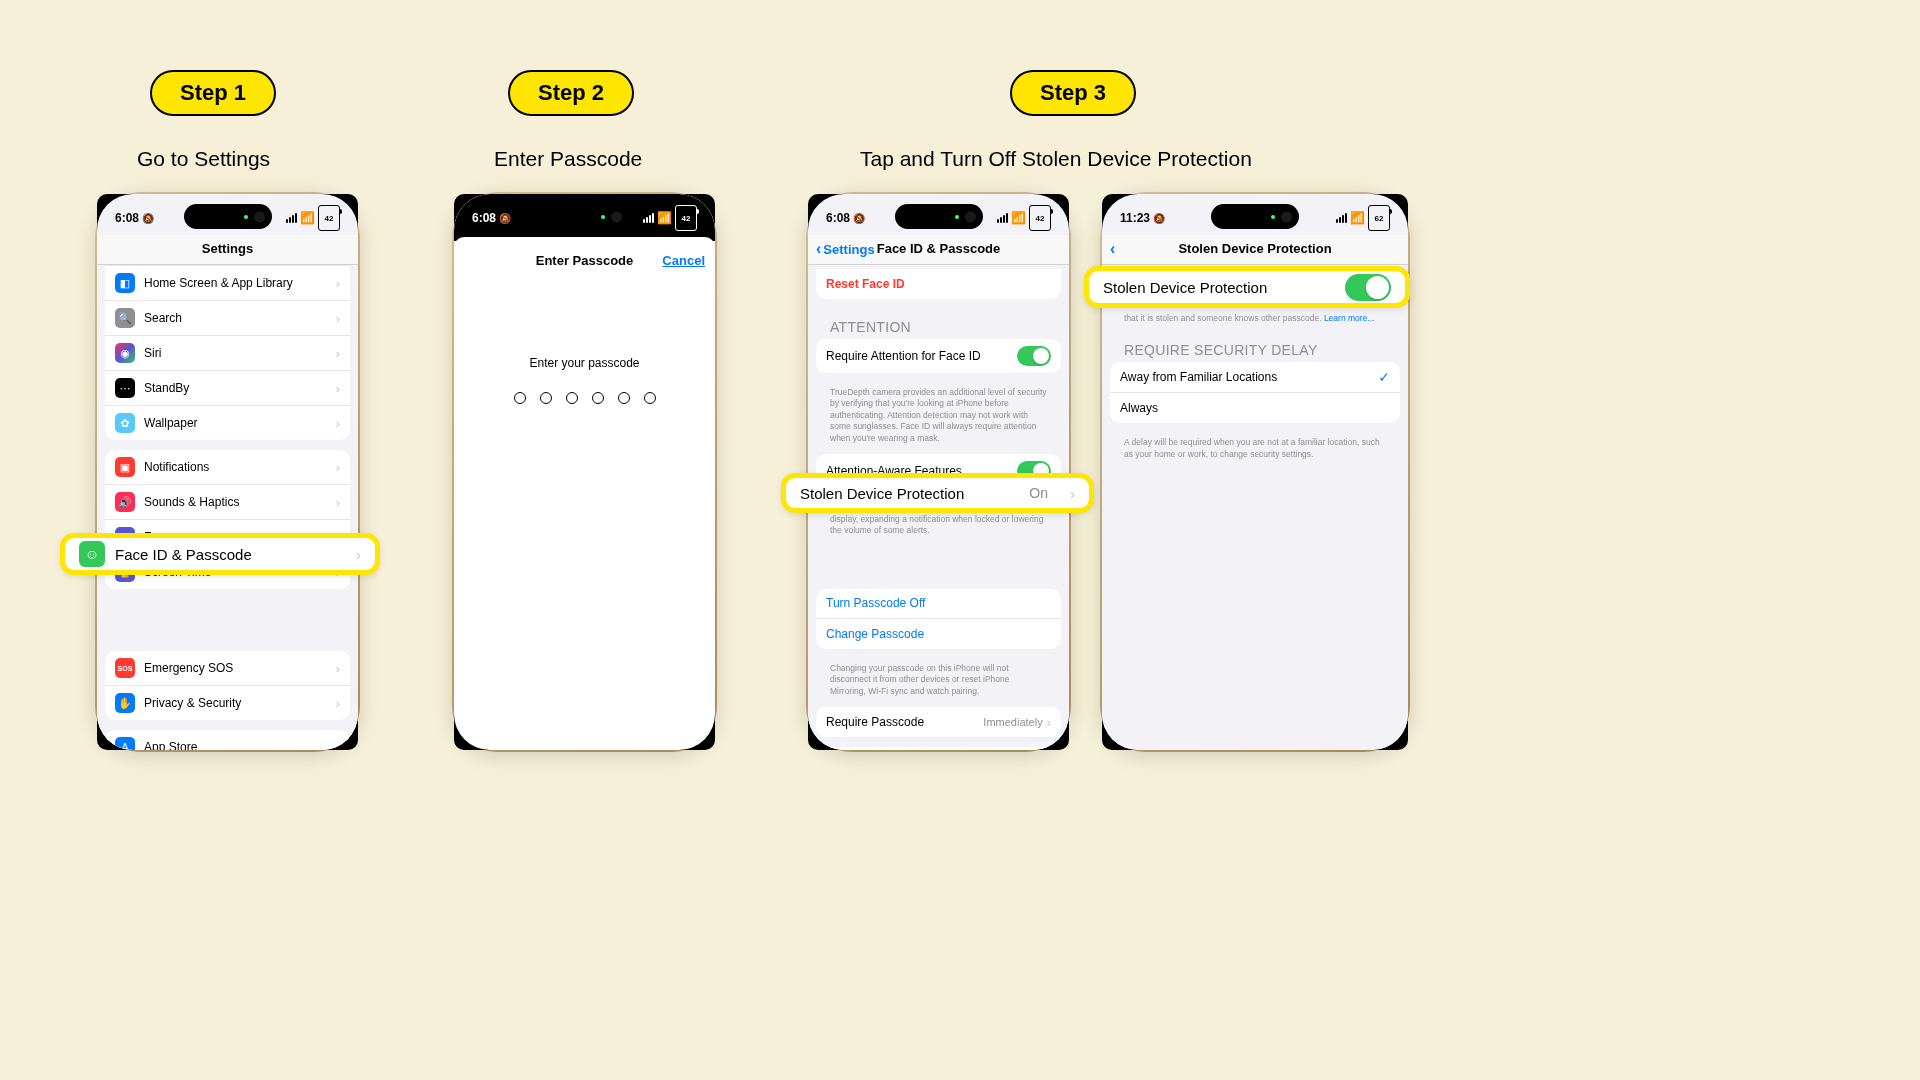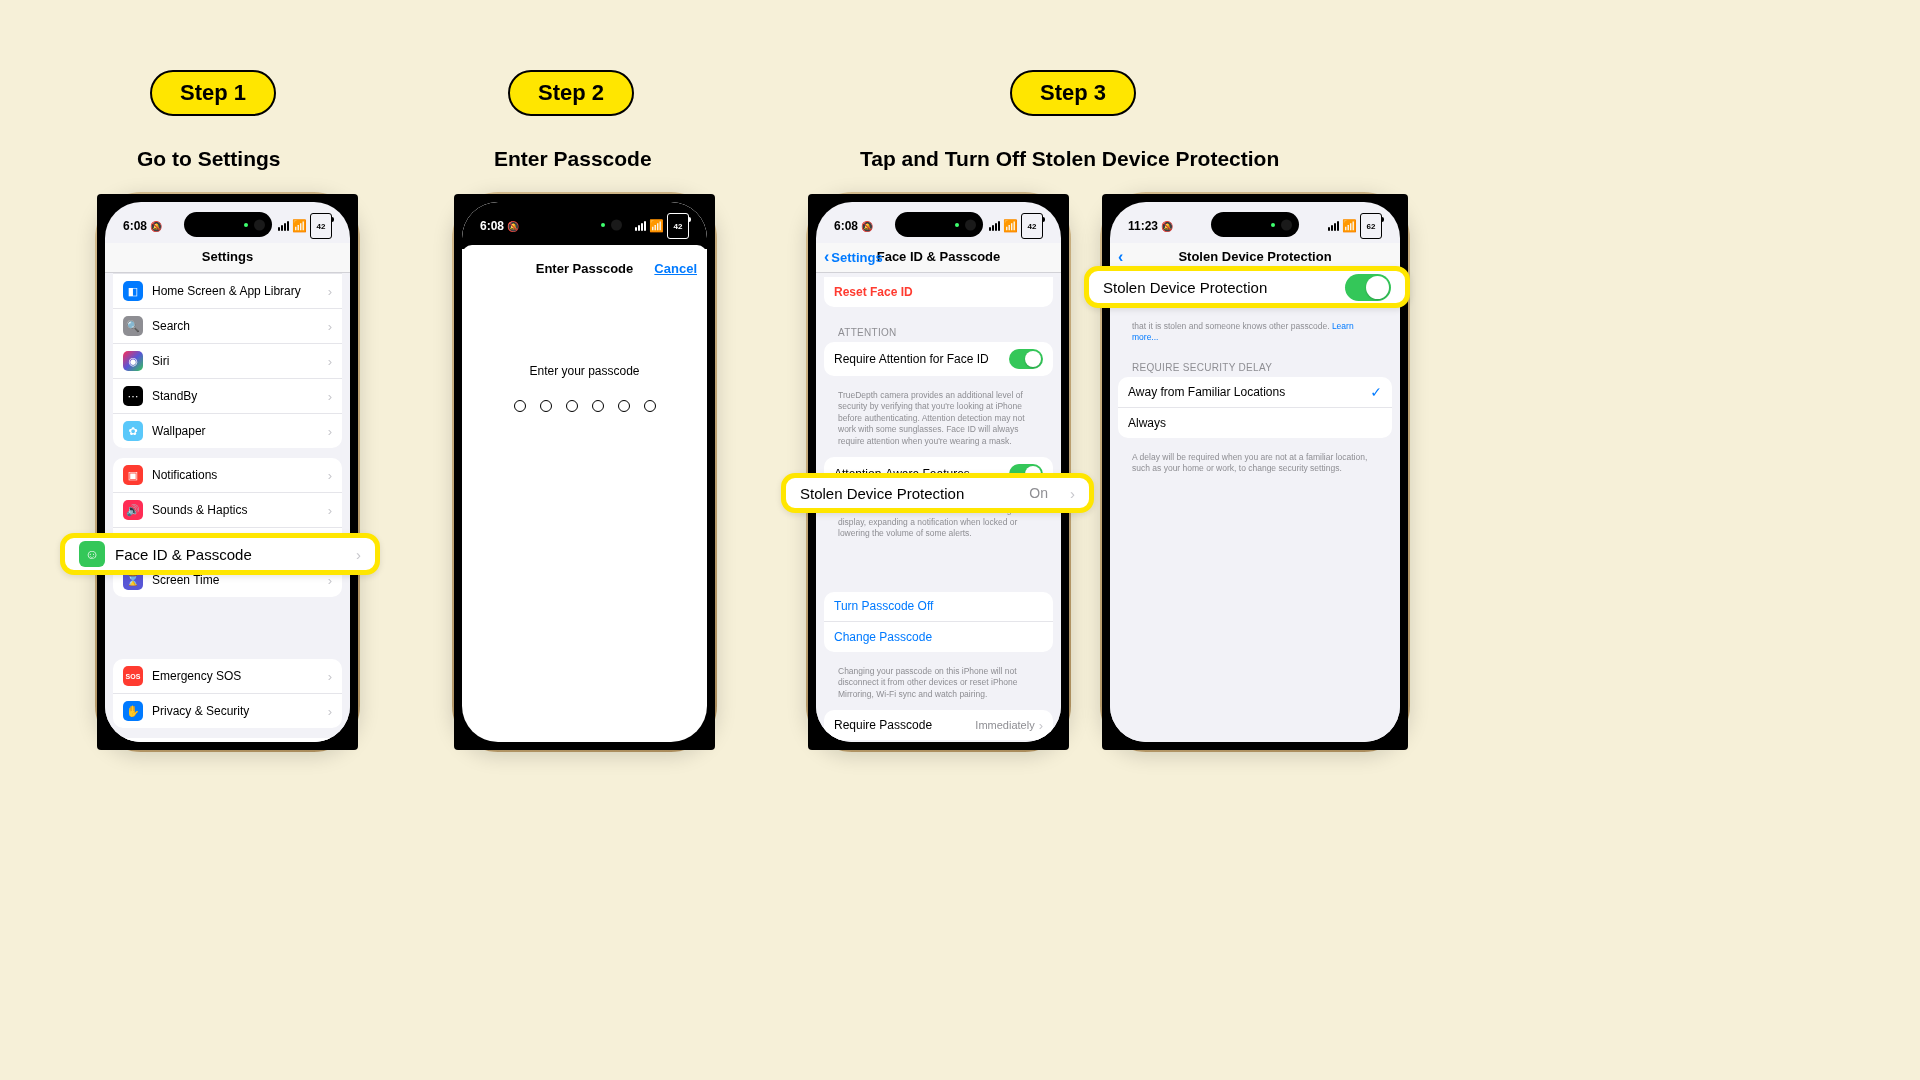--- a/index.html
+++ b/index.html
@@ -1,23 +1,23 @@
 <!DOCTYPE html>
 <html><head>
 <meta charset="utf-8">
 <style>
   * { box-sizing: border-box; margin: 0; padding: 0; }
   body { background: #f6f0d8; width: 1520px; height: 855px; font-family: -apple-system, BlinkMacSystemFont, "Segoe UI", Arial, sans-serif; position: relative; }
 
   .step-badge { position: absolute; background: #ffe600; border: 2px solid #000; border-radius: 999px; padding: 8px 28px; font-weight: 700; font-size: 22px; }
-  .step-caption { position: absolute; font-size: 21px; font-weight: 700; color: #000; text-align: center; }
+  .step-caption { position: absolute; font-size: 21px; font-weight: 400; color: #000; text-align: center; }
 
   .phone { position: absolute; width: 265px; height: 560px; border-radius: 46px; background: #000; padding: 10px; box-shadow: 0 4px 20px rgba(0,0,0,0.15), inset 0 0 0 2px #b8a27a, inset 0 0 0 4px #000; }
   .phone.gold { box-shadow: 0 4px 20px rgba(0,0,0,0.15); background: linear-gradient(145deg,#d4bc8e,#a88a5a); padding:2px; }
-  .phone.gold .inner-black { background:#000; border-radius:4px; padding:8px; height:100%; }
+  .phone.gold .inner-black { background:#000; border-radius:10px; height:100%; }
   .screen { background: #f2f2f7; border-radius: 36px; height: 100%; overflow: hidden; position: relative; }
   .phone.wide { width: 310px; }
 
   .island { position:absolute; top:10px; left:50%; transform:translateX(-50%); width:88px; height:25px; background:#000; border-radius:20px; z-index:5; }
   .island .cam { position:absolute; right:7px; top:50%; transform:translateY(-50%); width:11px; height:11px; border-radius:50%; background:#1a1a1a; }
   .island .dot { position:absolute; right:24px; top:50%; transform:translateY(-50%); width:4px; height:4px; border-radius:50%; background:#3eff6e; }
 
   .status { display:flex; justify-content:space-between; align-items:center; padding:11px 18px 4px; font-size:12px; font-weight:600; color:#000; }
   .status .left { display:flex; align-items:center; gap:3px; }
   .status .right { display:flex; align-items:center; gap:3px; }
@@ -37,21 +37,21 @@
   .group { background:#fff; border-radius:10px; margin:10px 0; overflow:hidden; }
   .row { display:flex; align-items:center; padding:7px 10px; font-size:12px; border-bottom:0.5px solid #e5e5ea; position:relative; min-height:30px; }
   .row:last-child { border-bottom:none; }
   .row .icon { width:20px; height:20px; border-radius:5px; margin-right:9px; display:flex; align-items:center; justify-content:center; font-size:11px; color:#fff; flex-shrink:0; }
   .row .label { flex:1; color:#000; }
   .row .chev { color:#c7c7cc; font-size:13px; }
   .row .value { color:#8e8e93; font-size:11px; margin-right:4px; }
   .row.link .label { color:#007aff; }
   .row.danger .label { color:#ff3b30; }
 
-  .section-header { font-size:10px; color:#8e8e93; padding:10px 14px 4px; text-transform:uppercase; letter-spacing:0.3px; }
+  .section-header { font-size:14px; color:#8e8e93; padding:10px 14px 4px; text-transform:uppercase; letter-spacing:0.3px; }
   .section-footer { font-size:8.5px; color:#8e8e93; padding:4px 14px 8px; line-height:1.35; }
 
   .toggle { width:34px; height:20px; border-radius:20px; position:relative; flex-shrink:0; }
   .toggle.on { background:#34c759; }
   .toggle.on::after { content:""; position:absolute; right:2px; top:2px; width:16px; height:16px; background:#fff; border-radius:50%; box-shadow:0 1px 2px rgba(0,0,0,0.2); }
   .toggle.big { width:46px; height:27px; }
   .toggle.big.on::after { width:23px; height:23px; }
 
   .highlight { position:absolute; border:5px solid #ffe600; background:#fff; border-radius:14px; box-shadow:0 2px 6px rgba(0,0,0,0.1); display:flex; align-items:center; padding:0 14px; z-index:20; }
   .highlight .icon { width:26px; height:26px; border-radius:6px; background:#34c759; margin-right:10px; display:flex; align-items:center; justify-content:center; color:#fff; font-size:14px; }

